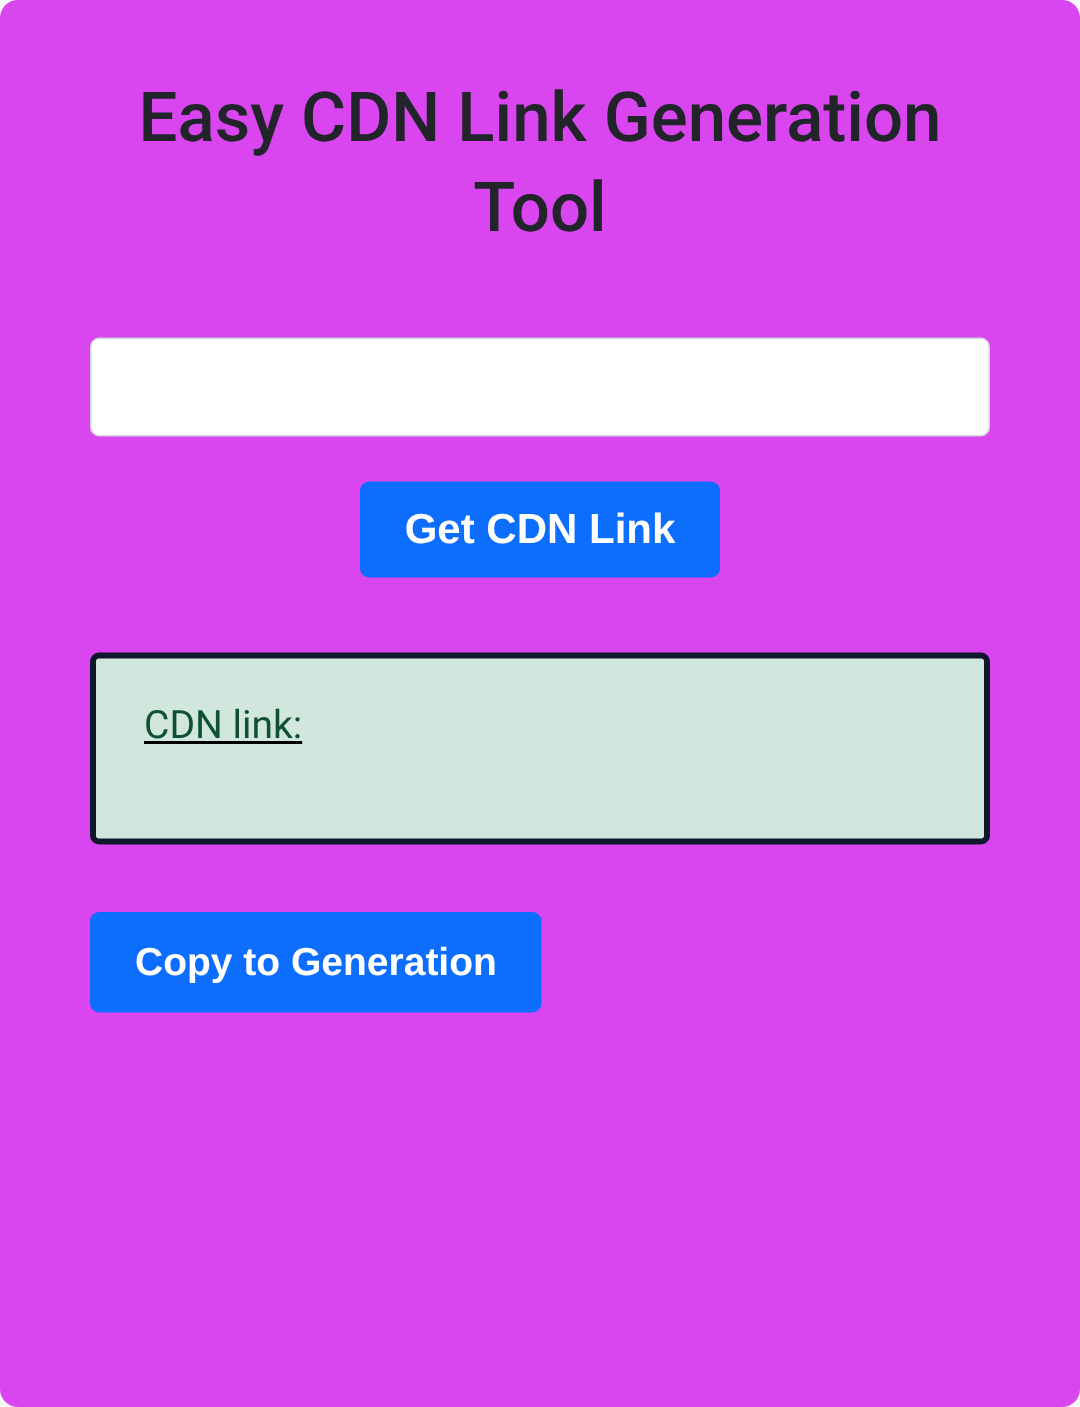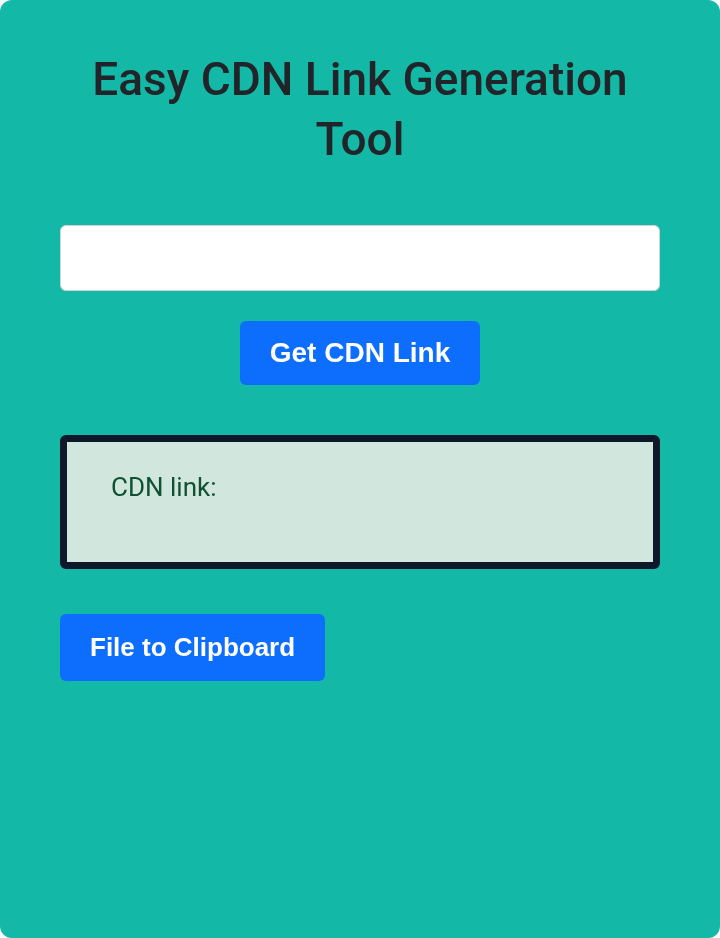--- a/index.html
+++ b/index.html
@@ -11,21 +11,21 @@
     body {
       font-family: -apple-system, BlinkMacSystemFont, "Segoe UI", Roboto, "Helvetica Neue", Arial, sans-serif;
       background-color: #f8f9fa;
       padding: 0;
       width: 720px;
       height: 938px;
       overflow: hidden;
     }
     
     .container {
-      background-color: #14b8a6;
+      background-color: #d946ef;
       border-radius: 12px;
       padding: 50px 60px;
       width: 100%;
       height: 100%;
     }
     
     h1 {
       text-align: center;
       font-size: 46px;
       font-weight: 500;
@@ -65,24 +65,25 @@
       cursor: pointer;
     }
     
     .btn-center {
       text-align: center;
       margin-bottom: 50px;
     }
     
     .alert-success {
       background-color: #d1e7dd;
-      border: 7px solid #0f172a;
+      border: 4px solid #0f172a;
       border-radius: 6px;
-      padding: 30px 44px;
+      padding: 30px 32px;
       margin-bottom: 45px;
+      text-decoration: underline;
     }
     
     .alert-heading {
       font-size: 26px;
       font-weight: 400;
       color: #0f5132;
       margin-bottom: 30px;
     }
     
     .cdn-output {
@@ -117,15 +118,15 @@
   
   <div class="btn-center">
     <button class="btn-primary">Get CDN Link</button>
   </div>
   
   <div class="alert-success">
     <div class="alert-heading">CDN link:</div>
   </div>
   
   <div class="btn-left">
-    <button class="btn-primary btn-copy">File to Clipboard</button>
+    <button class="btn-primary btn-copy">Copy to Generation</button>
   </div>
 </div>
 
 </body></html>

